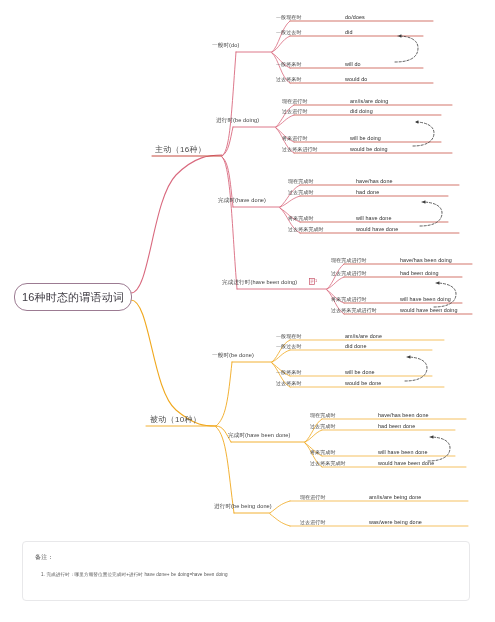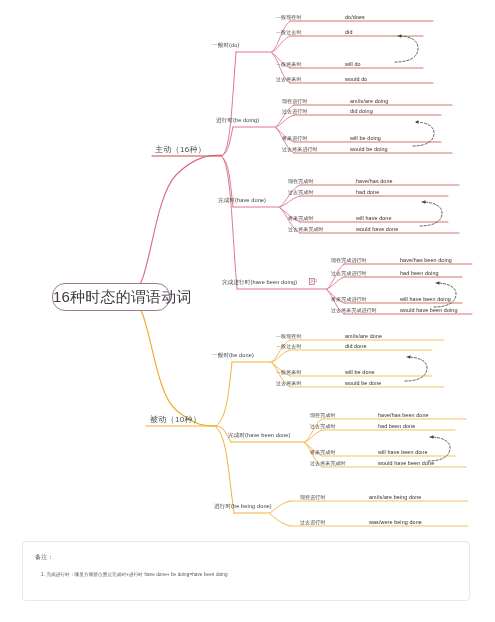--- a/index.html
+++ b/index.html
@@ -15,22 +15,22 @@
 
   .node{position:absolute;white-space:nowrap;}
 
   
   .root{
     left:14px;top:283px;
     width:116px;height:26px;
     border:1px solid #9c7b92;
     border-radius:13px;
     background:#ffffff;
-    display:flex;align-items:center;
-    font-size:15px;color:#3d3a42;letter-spacing:.2px;margin-left:38px;
+    display:flex;align-items:center;justify-content:center;
+    font-size:11px;color:#3d3a42;letter-spacing:.2px;
   }
 
   
   .lvl1{font-size:8px;color:#4a4a4a;letter-spacing:.3px;}
 
   
   .lvl2{font-size:5.6px;color:#3f3f3f;letter-spacing:.1px;}
 
   
   .lvl3{font-size:5px;color:#3f3f3f;letter-spacing:.1px;}

